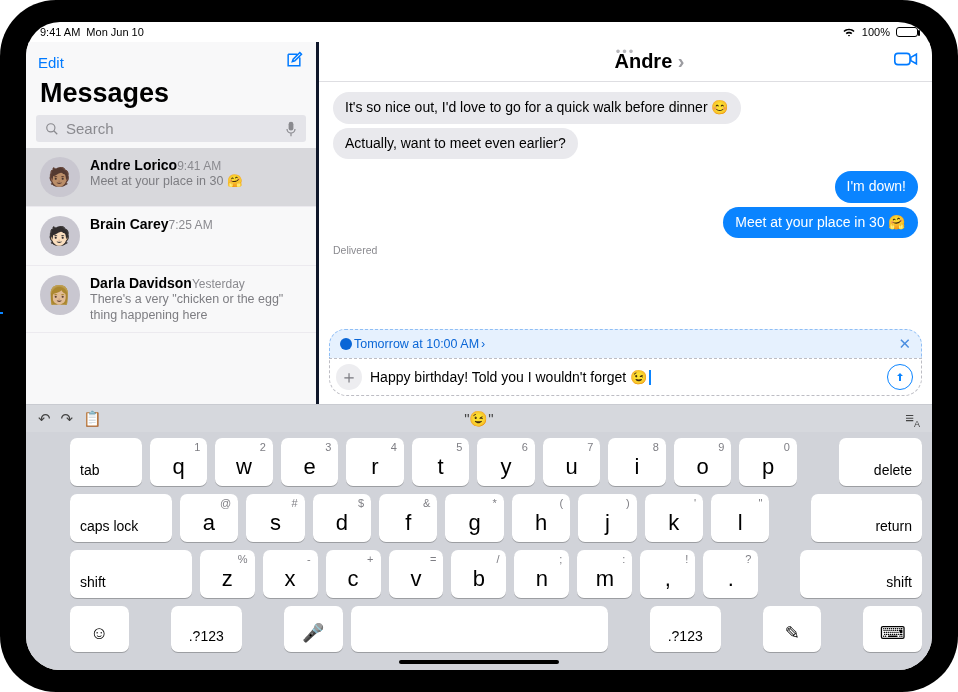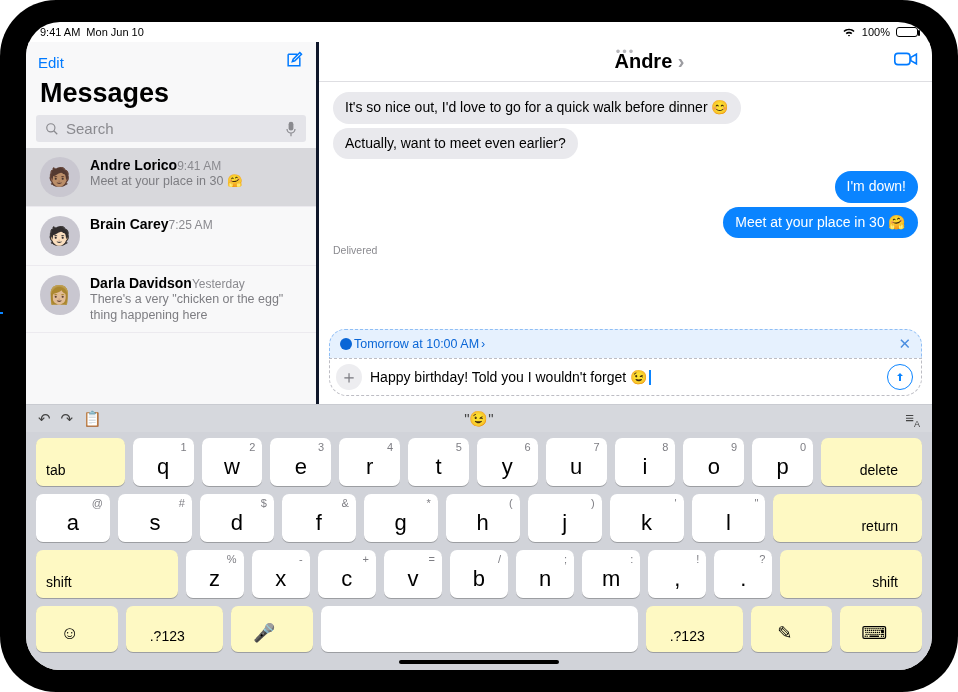--- a/index.html
+++ b/index.html
@@ -128,21 +128,21 @@
     background:#d1d3d9; padding:6px 10px 10px 10px;
   }
   .krow { display:flex; gap:8px; margin-bottom:8px; }
   .key {
     background:#fff; border-radius:7px; height:48px; flex:1;
     box-shadow:0 1px 0 rgba(0,0,0,.25);
     position:relative; display:flex; align-items:flex-end; justify-content:center;
     padding-bottom:6px; font-size:22px; color:#000;
   }
   .key .alt { position:absolute; top:3px; right:7px; font-size:11px; color:#7e7e84;}
-  .key.fn { background:#fef9c3; font-size:14px; align-items:flex-end; justify-content:flex-start; padding:0 24px 8px 10px;}
+  .key.fn { background:#ffffff; font-size:14px; align-items:flex-end; justify-content:flex-start; padding:0 10px 8px 10px;margin-left:34px;}
   .key.fn.right{justify-content:flex-end;}
   .key.space { flex:5; background:#fff;}
   .krow.r1 .fn.tab{flex:0.9;}
   .krow.r1 .fn.del{flex:1.1;}
   .krow.r2 .fn.caps{flex:1.4;}
   .krow.r2 .fn.ret{flex:1.55;}
   .krow.r3 .fn.shiftL{flex:1.85;}
   .krow.r3 .fn.shiftR{flex:1.85;}
   .krow.r4 .key{height:46px;}
   .krow.r4 .fn.sm{flex:0.75; justify-content:center; font-size:18px;}
@@ -329,20 +329,21 @@
             <span class="alt">9</span>
             <span>o</span>
           </div>
         <div class="key">
             <span class="alt">0</span>
             <span>p</span>
           </div>
         <div class="key fn right del">delete</div>
       </div>
       <div class="krow r2">
+        <div class="key fn caps">caps lock</div>
         <div class="key">
             <span class="alt">@</span>
             <span>a</span>
           </div>
         <div class="key">
             <span class="alt">#</span>
             <span>s</span>
           </div>
         <div class="key">
             <span class="alt">$</span>

